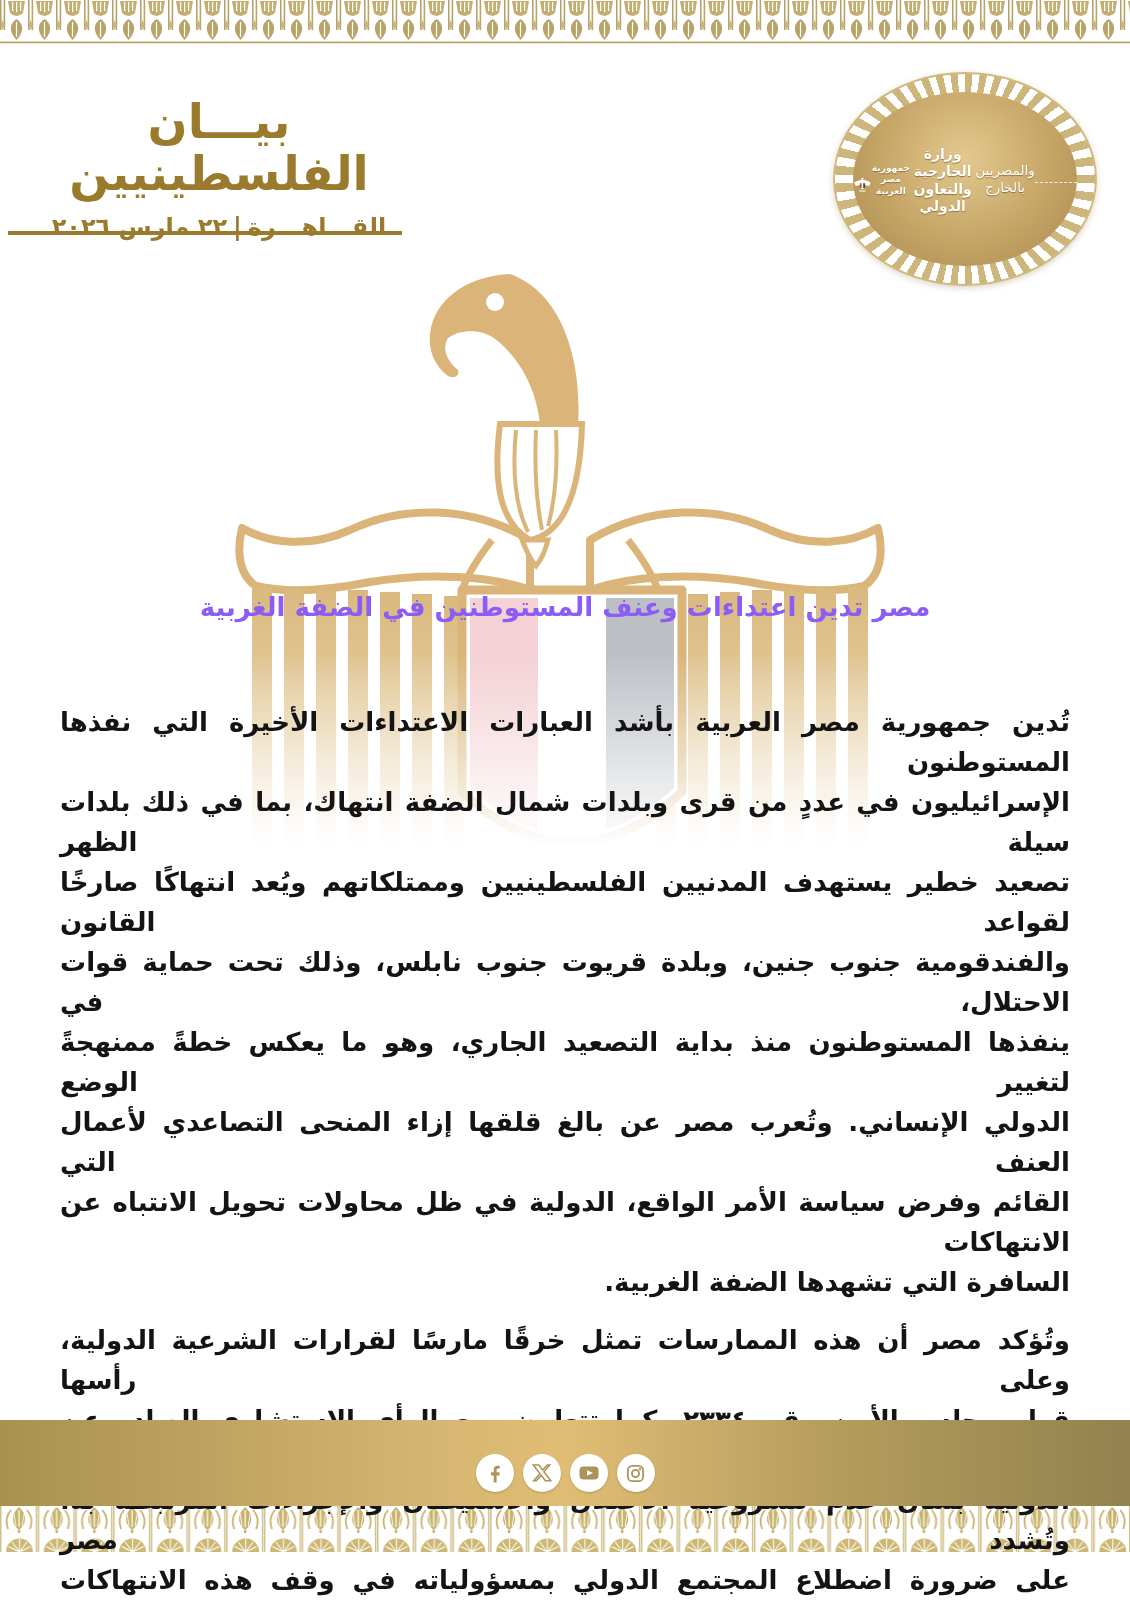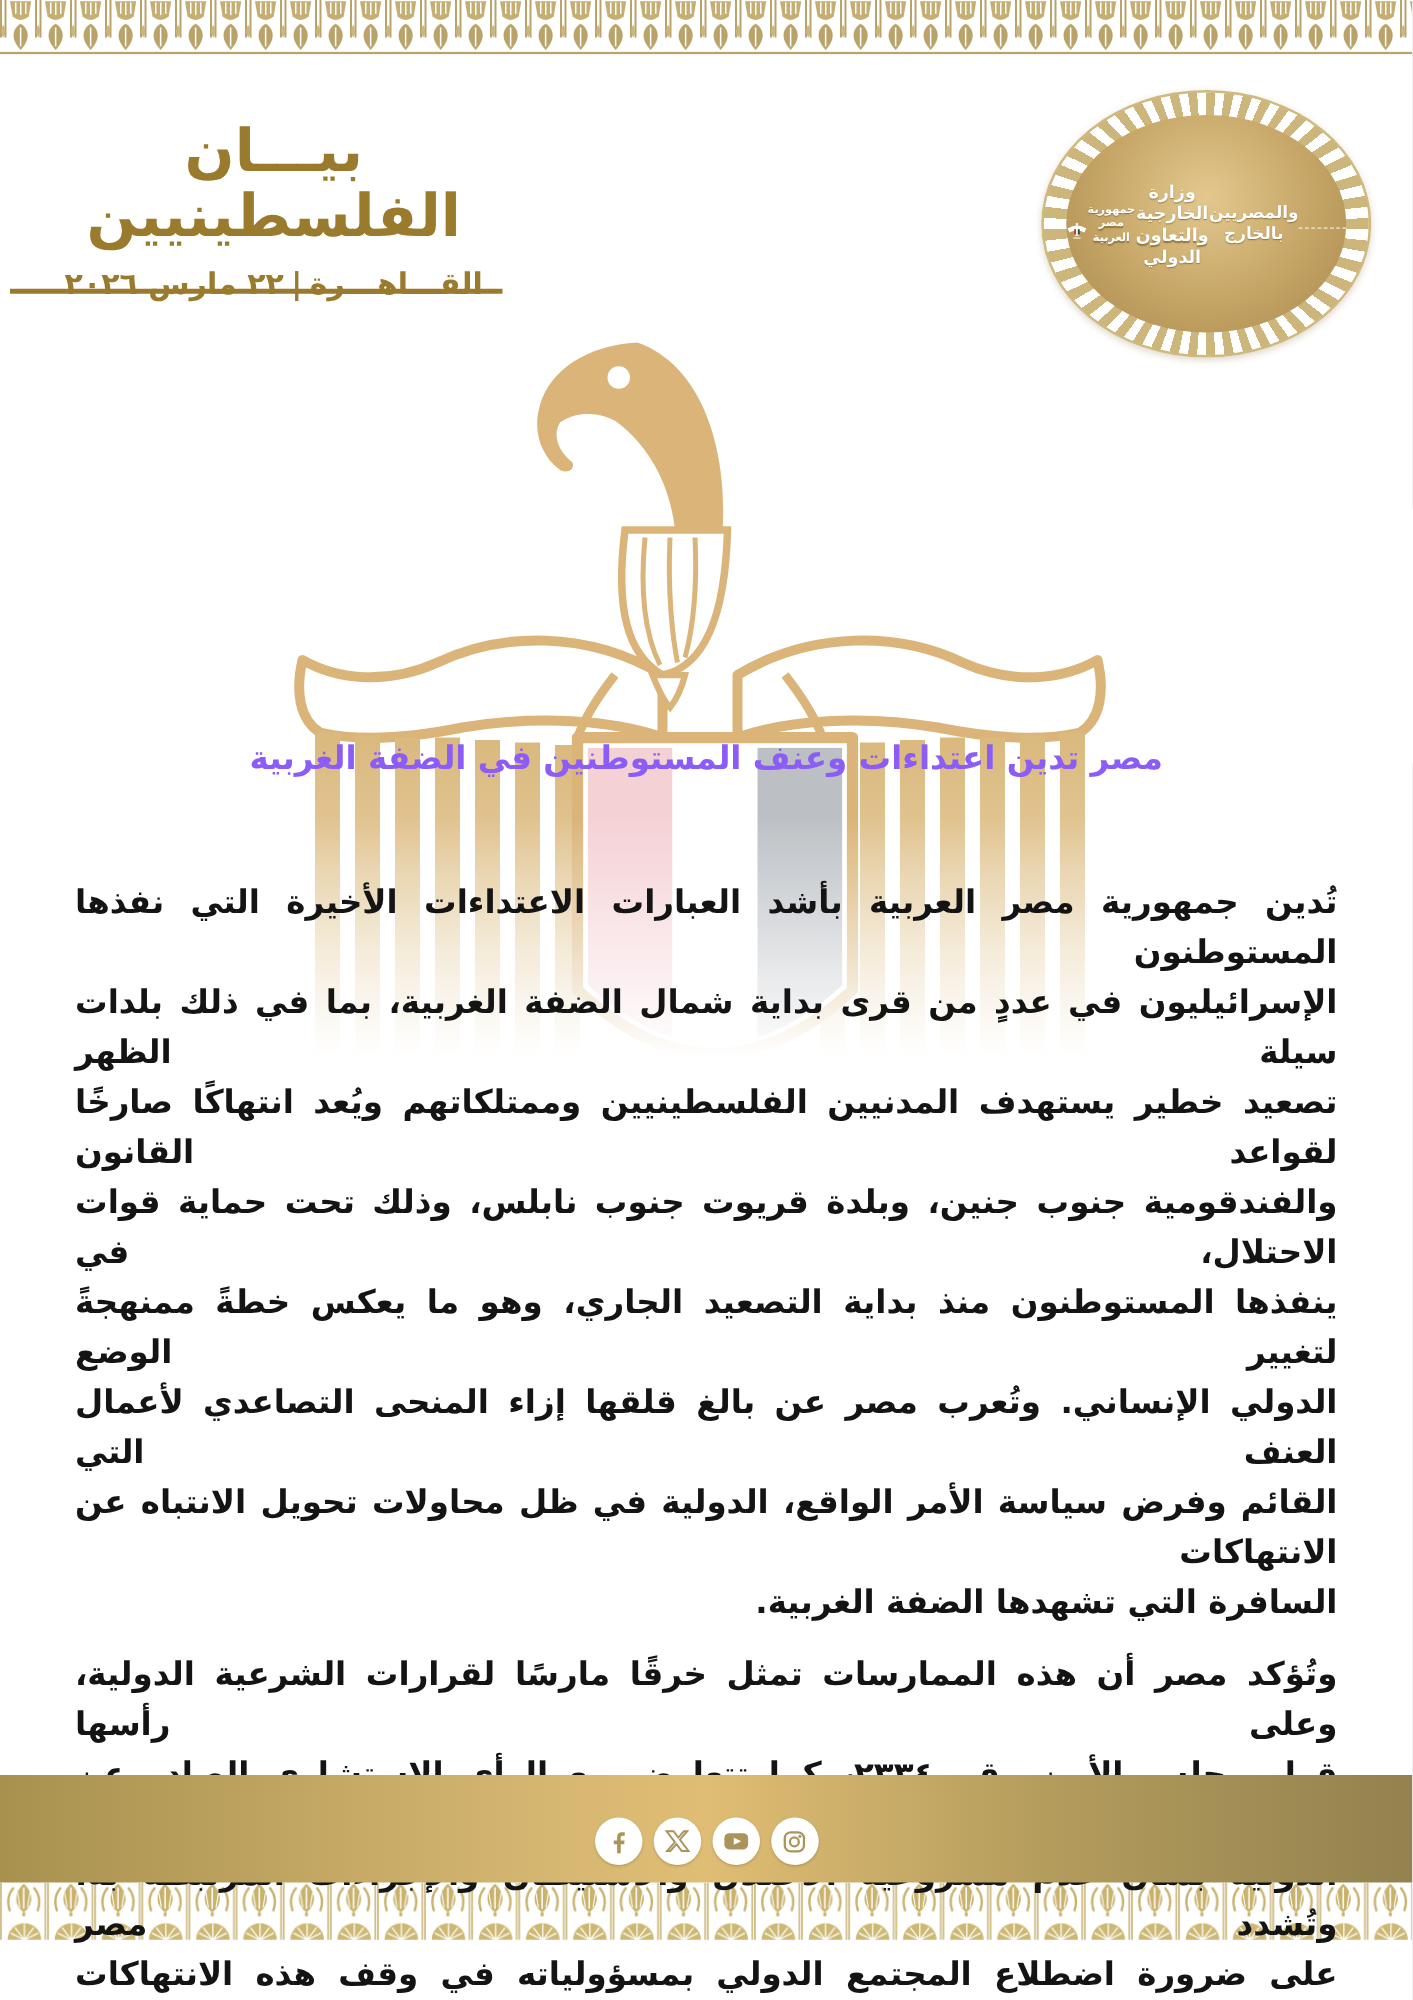--- a/index.html
+++ b/index.html
@@ -22,21 +22,21 @@
   .seal-ring{position:absolute;inset:0;border-radius:50%;
     background:repeating-conic-gradient(#cdb67c 0deg 4deg,#ffffff 4deg 8deg);
     border:2px solid #cfb97f;box-shadow:0 2px 6px rgba(120,95,40,.25);}
   .seal-face{position:absolute;inset:20px;border-radius:50%;
     background:radial-gradient(ellipse at 50% 38%,#e3c88e 0%,#c5a566 55%,#a8894d 100%);
     display:flex;flex-direction:row;align-items:center;}
   .seal-eagle{margin-top:12px;}
   .seal-text{color:#fff;text-align:center;text-shadow:0 1px 1px rgba(110,85,30,.65);line-height:1.25;}
   .seal-l1{font-size:9px;font-weight:bold;letter-spacing:1.5px;margin-top:2px;}
   .seal-l2{font-size:14px;font-weight:bold;margin-top:3px;}
-  .seal-l3{font-size:13.5px;font-weight:bold;}
+  .seal-l3{font-size:13.5px;font-weight:normal;}
   .seal-fineprint{width:62%;border-top:1px dashed rgba(255,255,255,.8);margin-top:7px;}
   
   .eagle-watermark{position:absolute;left:230px;top:272px;width:660px;height:638px;z-index:0;}
   
   .headline{position:absolute;top:592px;left:40px;width:1050px;z-index:2;
     text-align:center;color:#8b5cf6;font-size:26px;font-weight:bold;direction:rtl;}
   
   .body-text{position:absolute;top:702px;left:60px;width:1010px;z-index:2;direction:rtl;
     color:#141414;font-weight:bold;font-size:26px;line-height:40px;}
   .para{margin:0 0 18px 0;}
@@ -153,21 +153,21 @@
 
       <rect x="0" y="380" width="660" height="258" fill="url(#fadeG)"></rect>
     </svg>
   </div>
 
   <div class="headline">مصر تدين اعتداءات وعنف المستوطنين في الضفة الغربية</div>
 
   <div class="body-text">
       <div class="para">
         <div class="bline">تُدين جمهورية مصر العربية بأشد العبارات الاعتداءات الأخيرة التي نفذها المستوطنون</div>
-        <div class="bline">الإسرائيليون في عددٍ من قرى بداية شمال الضفة الغربية، بما في ذلك بلدات سيلة الظهر</div>
+        <div class="bline">الإسرائيليون في عددٍ من قرى وبلدات شمال الضفة انتهاك، بما في ذلك بلدات سيلة الظهر</div>
         <div class="bline">تصعيد خطير يستهدف المدنيين الفلسطينيين وممتلكاتهم ويُعد انتهاكًا صارخًا لقواعد القانون</div>
         <div class="bline">والفندقومية جنوب جنين، وبلدة قريوت جنوب نابلس، وذلك تحت حماية قوات الاحتلال، في</div>
         <div class="bline">ينفذها المستوطنون منذ بداية التصعيد الجاري، وهو ما يعكس خطةً ممنهجةً لتغيير الوضع</div>
         <div class="bline">الدولي الإنساني. وتُعرب مصر عن بالغ قلقها إزاء المنحى التصاعدي لأعمال العنف التي</div>
         <div class="bline">القائم وفرض سياسة الأمر الواقع، الدولية في ظل محاولات تحويل الانتباه عن الانتهاكات</div>
         <div class="bline last">السافرة التي تشهدها الضفة الغربية.</div>
       </div>
       <div class="para">
         <div class="bline">وتُؤكد مصر أن هذه الممارسات تمثل خرقًا مارسًا لقرارات الشرعية الدولية، وعلى رأسها</div>
         <div class="bline">قرار مجلس الأمن رقم ٢٣٣٤، كما تتعارض مع الرأي الاستشاري الصادر عن محكمة العدل</div>

